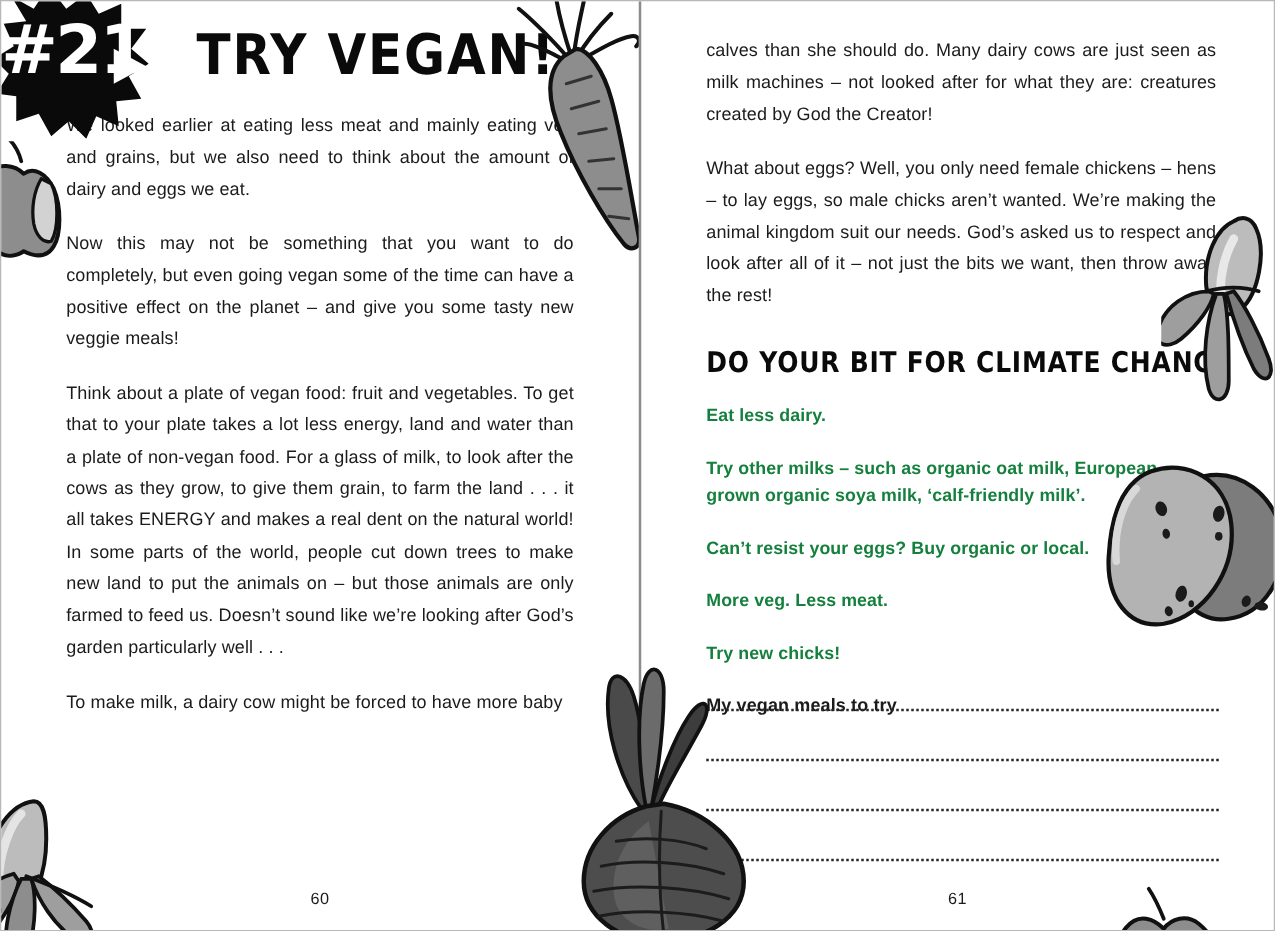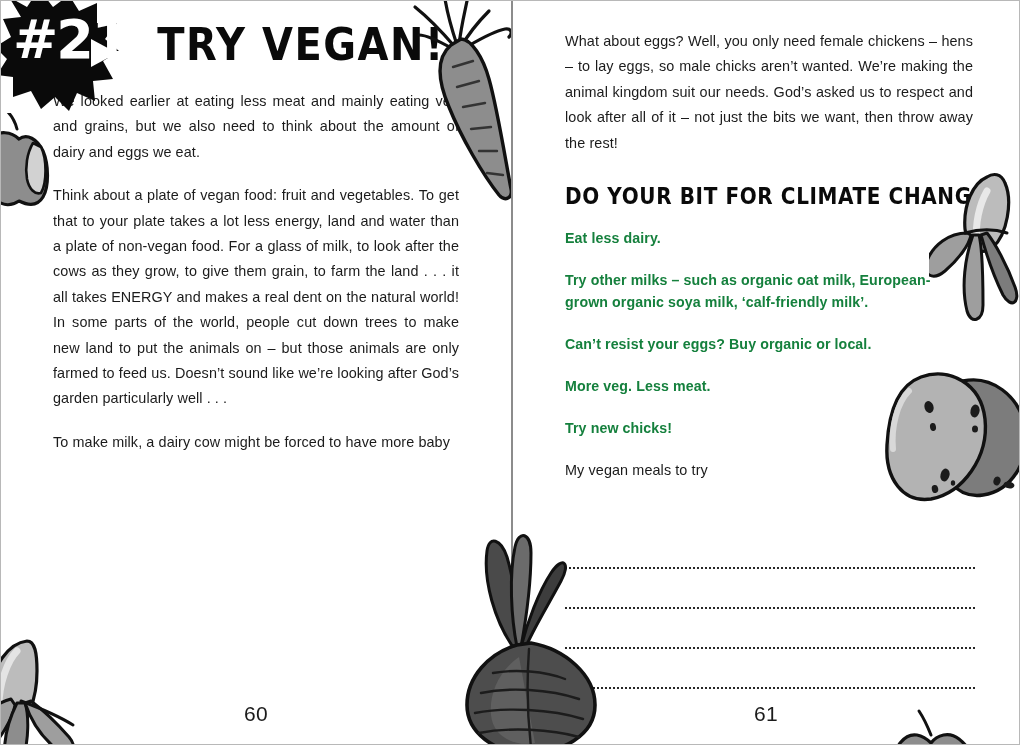--- a/index.html
+++ b/index.html
@@ -48,21 +48,21 @@
     position: absolute;
     left: 0px;
     top: -8px;
     width: 118px;
     height: 118px;
     z-index: 30;
   }
   #badge svg { display: block; }
   #badge .badge-num {
     position: absolute;
-    left: 12px;
+    left: 0;
     top: 20px;
     width: 108px;
     text-align: center;
     color: #ffffff;
     font-family: "DejaVu Sans", sans-serif;
     font-weight: 700;
     font-size: 54px;
     letter-spacing: -2px;
     line-height: 1;
     pointer-events: none;
@@ -125,21 +125,21 @@
   .col p:last-child { margin-bottom: 0; }
 
   .tip {
     font-weight: 700;
     font-size: 14.2px;
     line-height: 22px;
     margin: 0 0 20px 0;
     color: #15803d;
   }
   .plain-note {
-    font-weight: 400;
+    font-weight: 700;
     font-size: 14.4px;
     line-height: 22px;
     margin: 0 0 18px 0;
     color: #1b1b1b;
   }
 
   
   #write-lines {
     position: absolute;
     left: 54px;
@@ -150,21 +150,21 @@
     height: 38px;
     border-bottom: 2.2px dotted #262626;
   }
 
   
   .folio {
     position: absolute;
     bottom: 20px;
     width: 100%;
     text-align: center;
-    font-size: 21px;
+    font-size: 13px;
     color: #1b1b1b;
     letter-spacing: 0.4px;
   }
 
   
   .art { position: absolute; z-index: 20; pointer-events: none; }
   #art-carrot      { left: 392px;  top: -6px;   width: 145px; height: 210px; z-index: 45; }
   #art-apple-left  { left: -18px;  top: 112px;  width: 72px;  height: 100px; }
   #art-banana-left { left: -14px;  top: 636px;  width: 110px; height: 120px; }
   #art-onion       { left: 452px;  top: 520px;  width: 160px; height: 230px; z-index: 45; }
@@ -216,20 +216,21 @@
     <div class="art" id="art-apple-left">
       <svg width="72" height="100" viewBox="0 0 72 100">
         <path d="M34 16 C 32 8, 28 2, 24 -2" stroke="#111111" stroke-width="3" fill="none" stroke-linecap="round"></path>
         <path d="M8 24 C -6 34, -6 66, 10 84 C 20 95, 30 92, 36 88 C 44 92, 54 94, 60 84 C 66 74, 66 52, 60 38 C 54 26, 44 20, 36 26 C 28 18, 16 18, 8 24 Z" fill="#8d8d8d" stroke="#111111" stroke-width="3.2" stroke-linejoin="round"></path>
         <path d="M50 30 C 44 40, 42 54, 44 66 C 46 76, 52 82, 58 80 C 64 70, 64 46, 58 34 Z" fill="#d2d2d2" stroke="#111111" stroke-width="2.6" stroke-linejoin="round"></path>
       </svg>
     </div>
 
     <div class="col" id="left-col">
       <p>We looked earlier at eating less meat and mainly eating veg and grains, but we also need to think about the amount of dairy and eggs we eat.</p>
+      <p>Now this may not be something that you want to do completely, but even going vegan some of the time can have a positive effect on the planet – and give you some tasty new veggie meals!</p>
       <p>Think about a plate of vegan food: fruit and vegetables. To get that to your plate takes a lot less energy, land and water than a plate of non-vegan food. For a glass of milk, to look after the cows as they grow, to give them grain, to farm the land . . . it all takes ENERGY and makes a real dent on the natural world! In some parts of the world, people cut down trees to make new land to put the animals on – but those animals are only farmed to feed us. Doesn’t sound like we’re looking after God’s garden particularly well . . .</p>
       <p class="last-line">To make milk, a dairy cow might be forced to have more baby</p>
     </div>
 
     <div class="art" id="art-banana-left">
       <svg width="110" height="120" viewBox="0 0 110 120">
         <path d="M40 4 C 22 6, 6 28, 2 56 C -2 82, 10 96, 26 92 C 40 88, 50 62, 50 34 C 50 16, 48 4, 40 4 Z" fill="#bcbcbc" stroke="#111111" stroke-width="3.2" stroke-linejoin="round"></path>
         <path d="M30 14 C 20 24, 12 48, 12 68" stroke="#e4e4e4" stroke-width="7" fill="none" stroke-linecap="round"></path>
         <path d="M24 62 C 2 68, -14 86, -20 110 C -24 124, -12 128, -2 118 C 12 104, 26 82, 28 68 Z" fill="#9e9e9e" stroke="#111111" stroke-width="3" stroke-linejoin="round"></path>
         <path d="M30 66 C 20 86, 16 108, 18 126 C 20 138, 32 136, 36 122 C 42 102, 42 78, 38 66 Z" fill="#8d8d8d" stroke="#111111" stroke-width="3" stroke-linejoin="round"></path>
@@ -237,20 +238,21 @@
         <path d="M34 64 C 50 70, 70 78, 86 88" stroke="#111111" stroke-width="3" fill="none" stroke-linecap="round"></path>
       </svg>
     </div>
 
     <div class="folio">60</div>
   </div>
 
   <div class="page" id="page-right">
 
     <div class="col" id="right-col">
+      <p>calves than she should do. Many dairy cows are just seen as milk machines – not looked after for what they are: creatures created by God the Creator!</p>
       <p>What about eggs? Well, you only need female chickens – hens – to lay eggs, so male chicks aren’t wanted. We’re making the animal kingdom suit our needs. God’s asked us to respect and look after all of it – not just the bits we want, then throw away the rest!</p>
 
       <div class="section-title">DO YOUR BIT FOR CLIMATE CHANGE</div>
 
       <div class="tip">Eat less dairy.</div>
       <div class="tip">Try other milks – such as organic oat milk, European-grown organic soya milk, ‘calf-friendly milk’.</div>
       <div class="tip">Can’t resist your eggs? Buy organic or local.</div>
       <div class="tip">More veg. Less meat.</div>
       <div class="tip">Try new chicks!</div>
       <div class="plain-note">My vegan meals to try</div>

